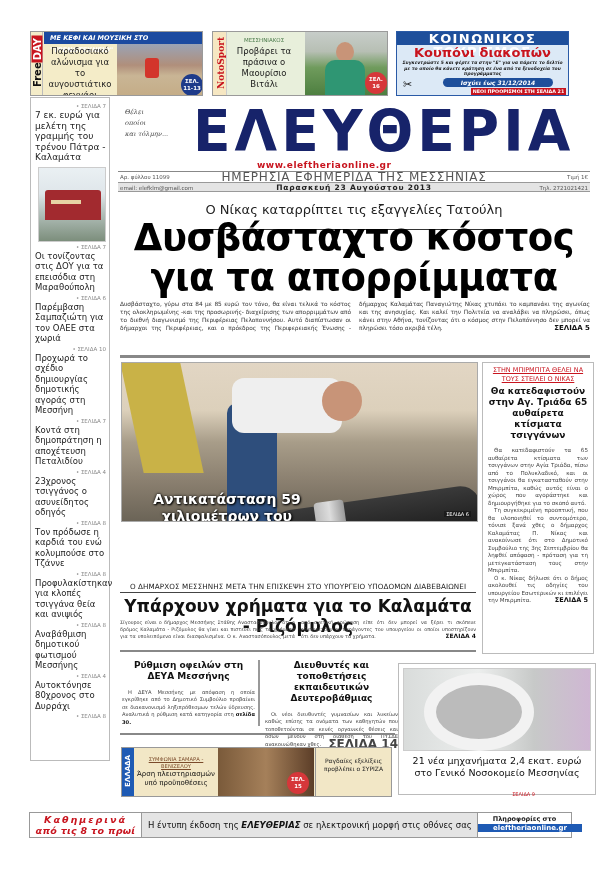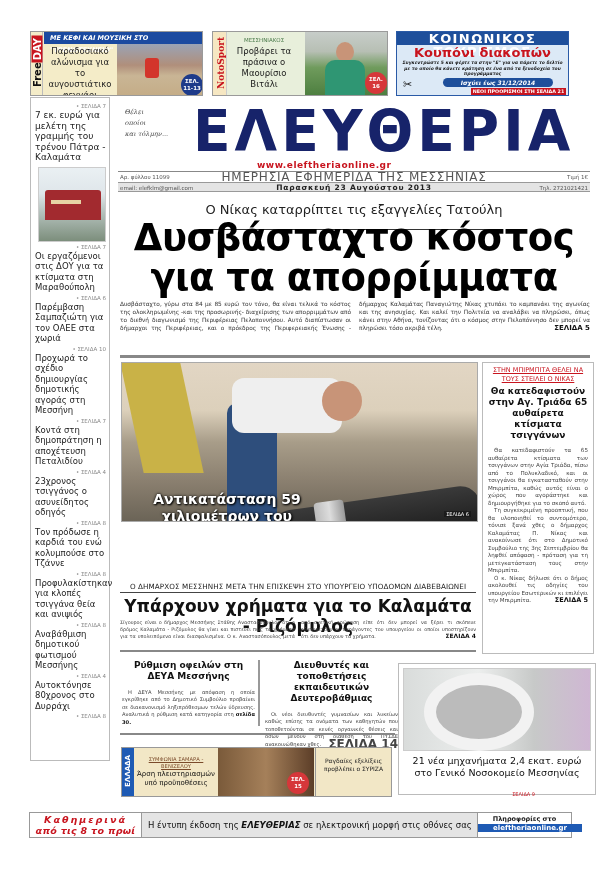--- a/index.html
+++ b/index.html
@@ -149,21 +149,21 @@
   <div class="litem">
       <div class="t" style="font-size:9px">7 εκ. ευρώ για μελέτη της γραμμής του τρένου Πάτρα - Καλαμάτα</div>
     </div>
   <div class="lphoto">
       <div class="loco"></div>
     </div>
   <div class="litem">
       <div class="pg">• ΣΕΛΙΔΑ 7</div>
     </div>
   <div class="litem">
-      <div class="t">Οι εργαζόμενοι στις ΔΟΥ για τα κτίσματα στη Μαραθούπολη</div>
+      <div class="t">Οι τονίζοντας στις ΔΟΥ για τα επεισόδια στη Μαραθούπολη</div>
       <div class="pg">• ΣΕΛΙΔΑ 6</div>
     </div>
   <div class="litem">
       <div class="t">Παρέμβαση Σαμπαζιώτη για τον ΟΑΕΕ στα χωριά</div>
       <div class="pg">• ΣΕΛΙΔΑ 10</div>
     </div>
   <div class="litem">
       <div class="t">Προχωρά το σχέδιο δημιουργίας δημοτικής αγοράς στη Μεσσήνη</div>
       <div class="pg">• ΣΕΛΙΔΑ 7</div>
     </div>

